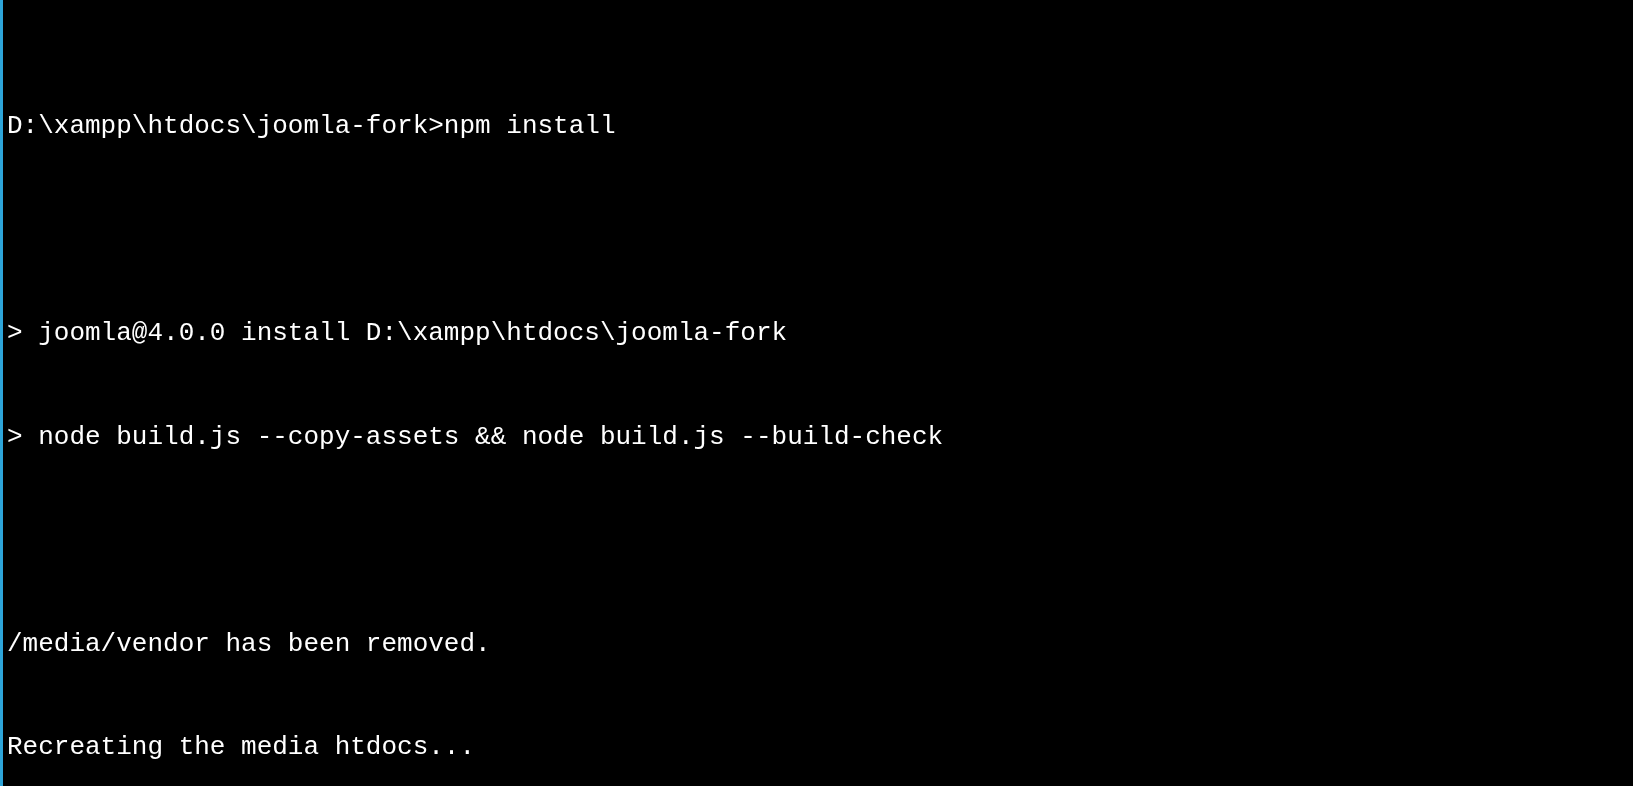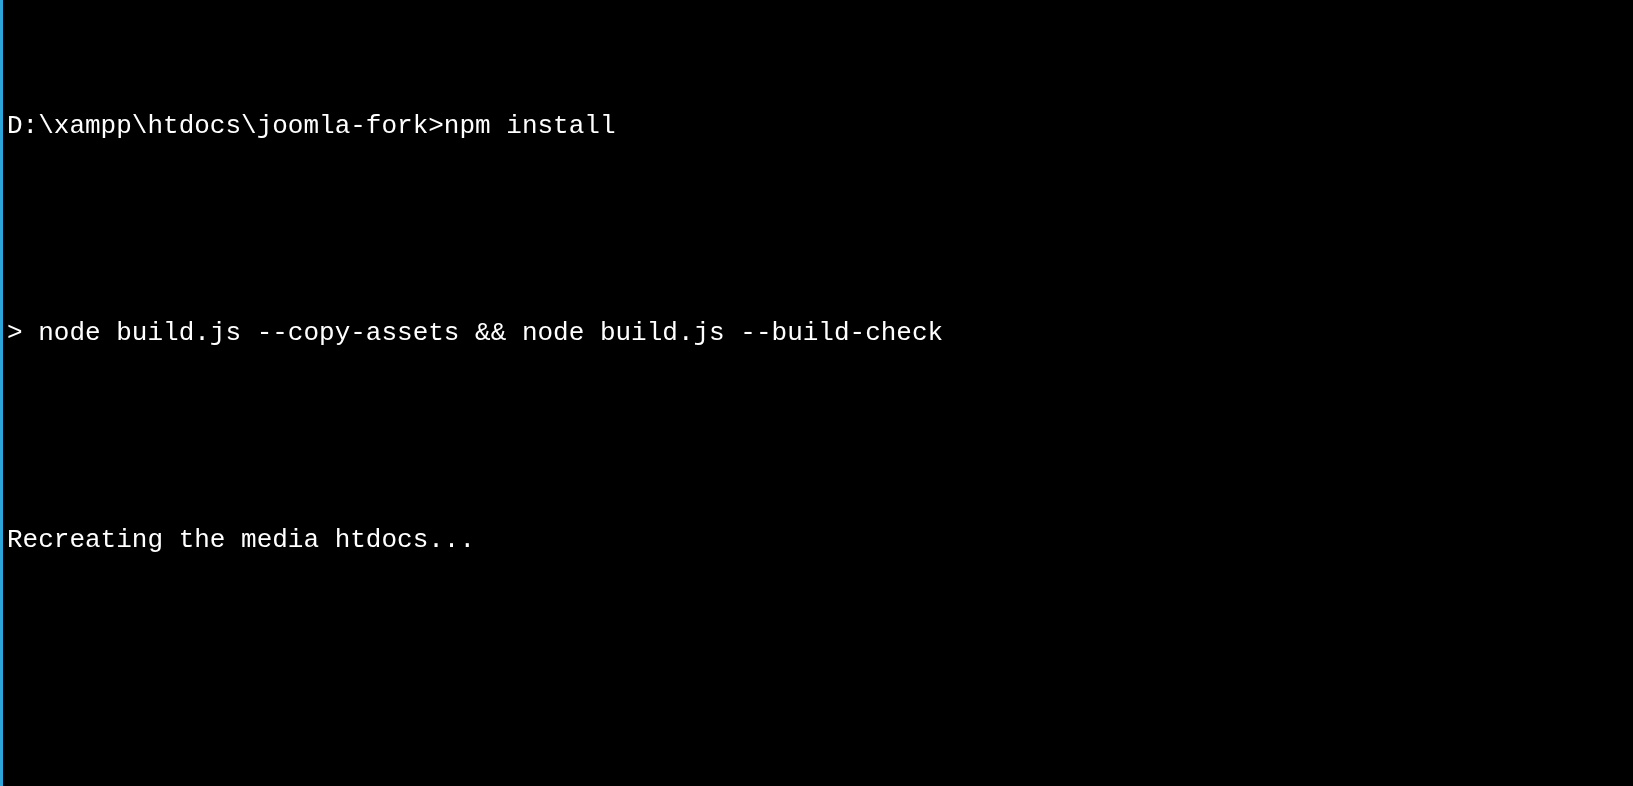--- a/index.html
+++ b/index.html
@@ -32,22 +32,24 @@
       display: block;
       height: 34px;
     }
   </style>
 </head>
 <body>
 
 <div class="terminal">
   <span class="line">D:\xampp\htdocs\joomla-fork&gt;npm install</span>
   <span class="blank"></span>
+  <span class="line">&gt; joomla@4.0.0 install D:\xampp\htdocs\joomla-fork</span>
   <span class="line">&gt; node build.js --copy-assets &amp;&amp; node build.js --build-check</span>
   <span class="blank"></span>
+  <span class="line">/media/vendor has been removed.</span>
   <span class="line">Recreating the media htdocs...</span>
   
   
   
   
   
   
   
   
   

